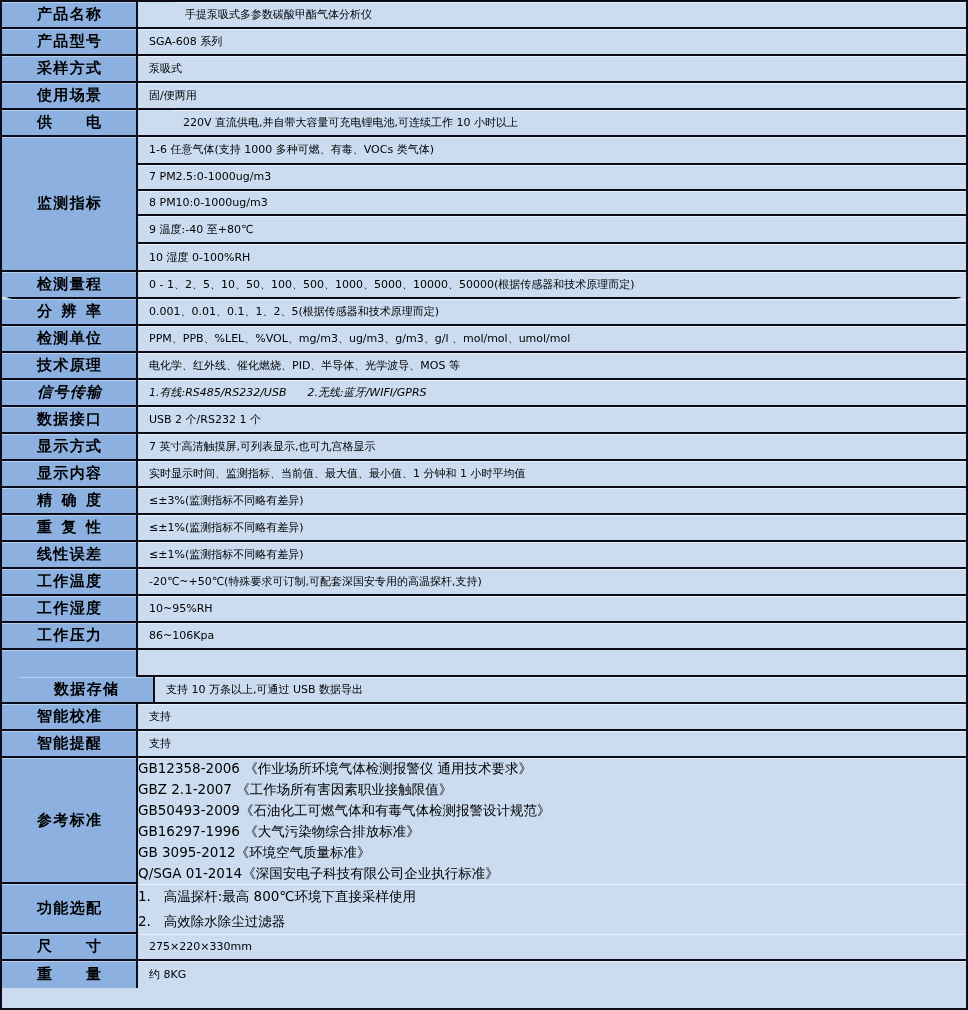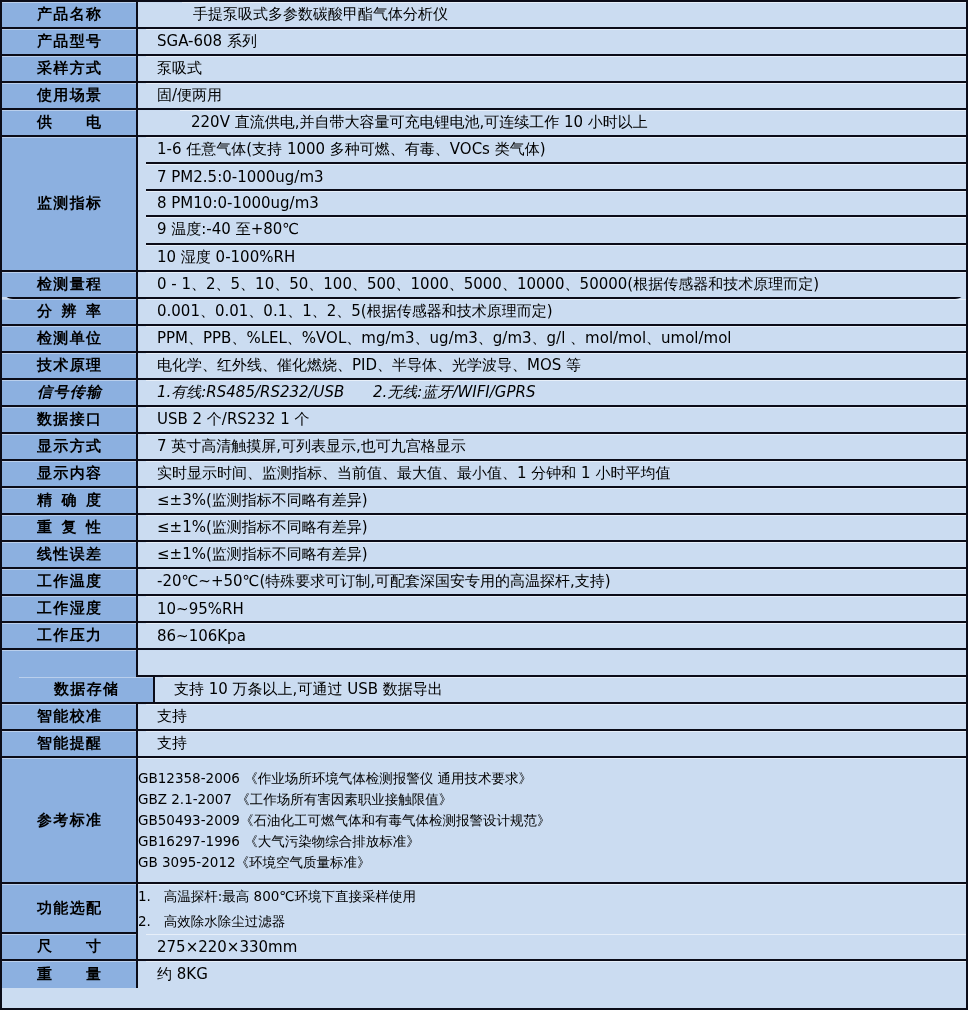--- a/index.html
+++ b/index.html
@@ -54,26 +54,25 @@
     flex: 1 1 auto;
     display: flex;
     flex-direction: column;
     background: #cbdcf1;
   }
   .value-cell {
     flex: 1 1 auto;
     display: flex;
     align-items: center;
     padding-left: 11px;
-    font-size: 15px;
+    font-size: 11px;
     white-space: pre;
     background: #cbdcf1;
     box-shadow: inset 0 1px 0 rgba(255,255,255,0.55);
     overflow: hidden;
-    margin-left: 8px;
   }
   .sub-cell {
     box-sizing: border-box;
     border-bottom: 2px solid #0b0c18;
   }
   .sub-cell:last-child { border-bottom: none; }
   .lines-cell {
     flex: 1 1 auto;
     display: flex;
     flex-direction: column;
@@ -290,20 +289,21 @@
       <div class="cell label-cell">
         <span class="label-text">参考标准</span>
       </div>
       <div class="value-area">
         <div class="cell lines-cell lines-6">
           <div class="line">GB12358-2006 《作业场所环境气体检测报警仪 通用技术要求》</div>
           <div class="line">GBZ 2.1-2007 《工作场所有害因素职业接触限值》</div>
           <div class="line">GB50493-2009《石油化工可燃气体和有毒气体检测报警设计规范》</div>
           <div class="line">GB16297-1996 《大气污染物综合排放标准》</div>
           <div class="line">GB 3095-2012《环境空气质量标准》</div>
+          <div class="line">Q/SGA 01-2014《深国安电子科技有限公司企业执行标准》</div>
         </div>
       </div>
     </div>
     <div class="row" style="flex-basis: 50px; height: 50px;">
       <div class="cell label-cell">
         <span class="label-text">功能选配</span>
       </div>
       <div class="value-area">
         <div class="cell lines-cell lines-2">
           <div class="line">1.   高温探杆:最高 800℃环境下直接采样使用</div>

